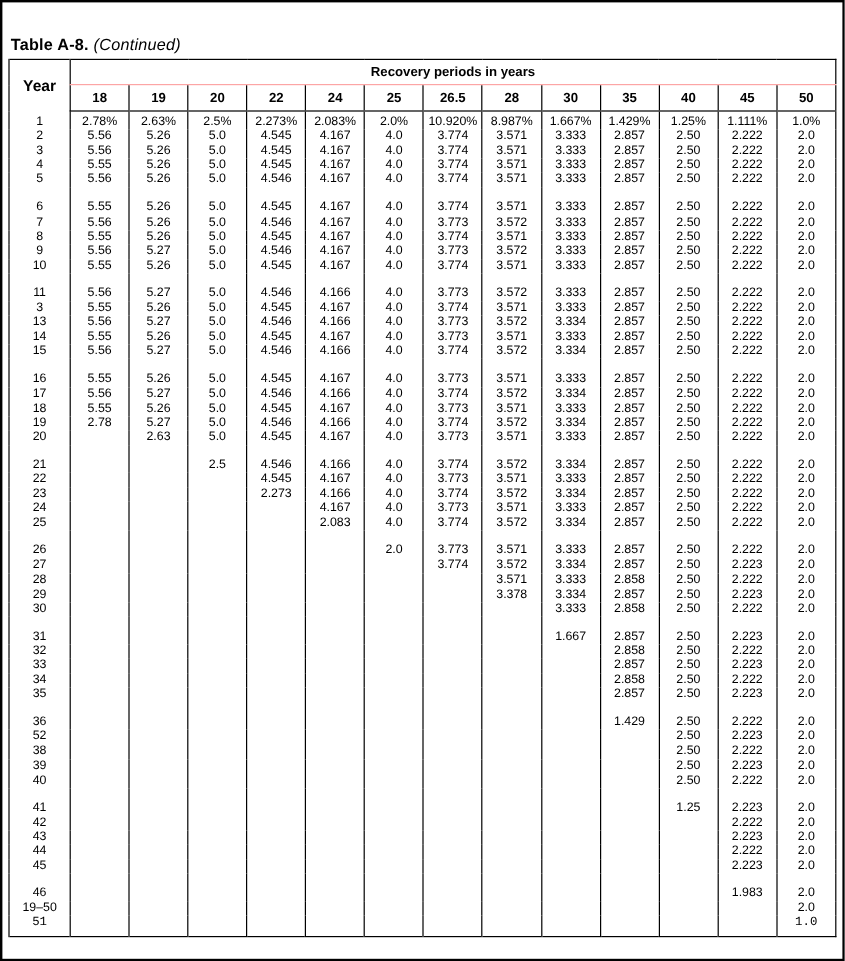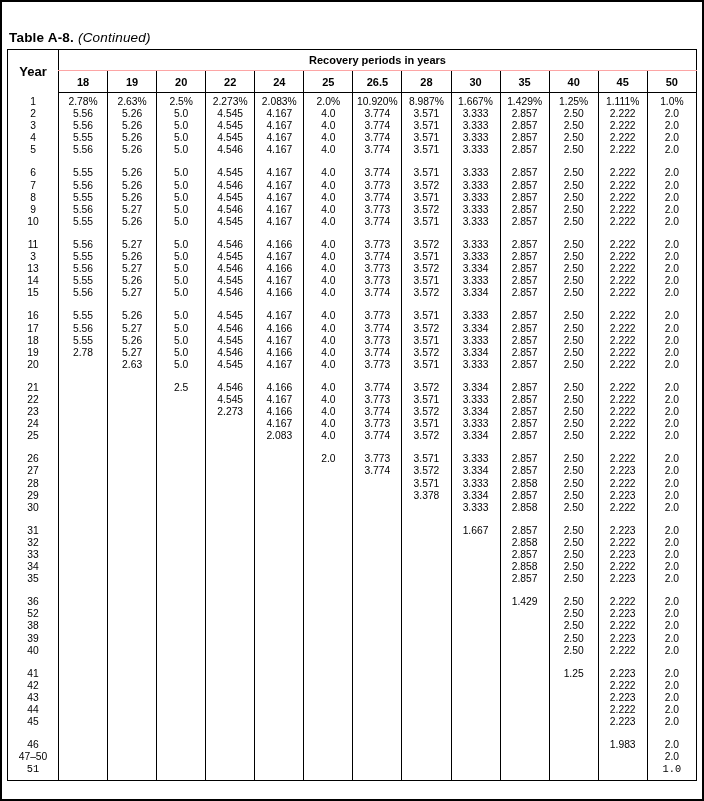--- a/index.html
+++ b/index.html
@@ -816,21 +816,21 @@
           <td></td>
           <td></td>
           <td></td>
           <td></td>
           <td></td>
           <td></td>
           <td>1.983</td>
           <td>2.0</td>
         </tr>
         <tr>
-          <td>47–50</td>
+          <td>19–50</td>
           <td></td>
           <td></td>
           <td></td>
           <td></td>
           <td></td>
           <td></td>
           <td></td>
           <td></td>
           <td></td>
           <td></td>

